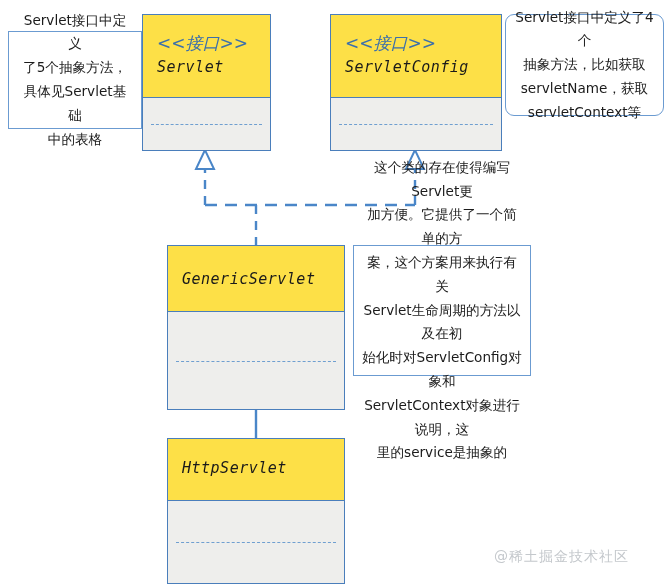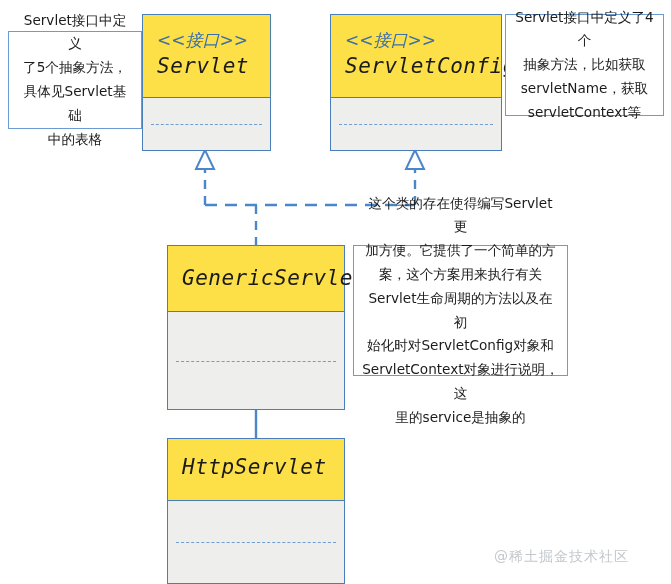--- a/index.html
+++ b/index.html
@@ -40,21 +40,21 @@
   .stereotype {
     font-family: "DejaVu Sans", "Liberation Sans", sans-serif;
     font-size: 17px;
     color: #3b6fab;
     line-height: 1.15;
     margin-bottom: 4px;
     white-space: nowrap;
   }
   .cls-name {
     font-family: "DejaVu Sans Mono", "Liberation Mono", monospace;
-    font-size: 21px;
+    font-size: 15px;
     color: #1a1a1a;
     line-height: 1.2;
     white-space: nowrap;
     letter-spacing: 0.5px;
   }
   .uml-body {
     position: relative;
     flex: 1 1 auto;
     background: #eeeeec;
   }
@@ -174,28 +174,28 @@
     </div>
   </div>
 
   <div class="note" style="left:8px; top:31px; width:134px; height:98px;">
     <div class="note-text small">Servlet接口中定义
 了5个抽象方法，
 具体见Servlet基础
 中的表格</div>
   </div>
 
-  <div class="note" style="left:505px; top:14px; width:159px; height:102px;">
+  <div class="note" style="left:505px; top:14px; width:159px; height:102px;border-radius:9px;">
     <div class="note-text small">Servlet接口中定义了4个
 抽象方法，比如获取
 servletName，获取
 servletContext等</div>
   </div>
 
-  <div class="note" style="left:353px; top:245px; width:215px; height:131px;">
+  <div class="note" style="left:353px; top:245px; width:178px; height:131px;">
     <div class="note-text small">这个类的存在使得编写Servlet更
 加方便。它提供了一个简单的方
 案，这个方案用来执行有关
 Servlet生命周期的方法以及在初
 始化时对ServletConfig对象和
 ServletContext对象进行说明，这
 里的service是抽象的</div>
   </div>
 
 

